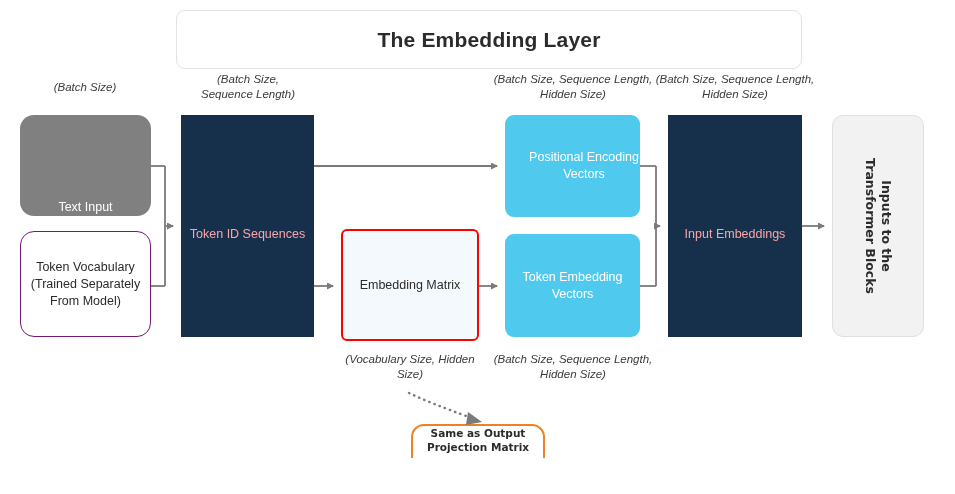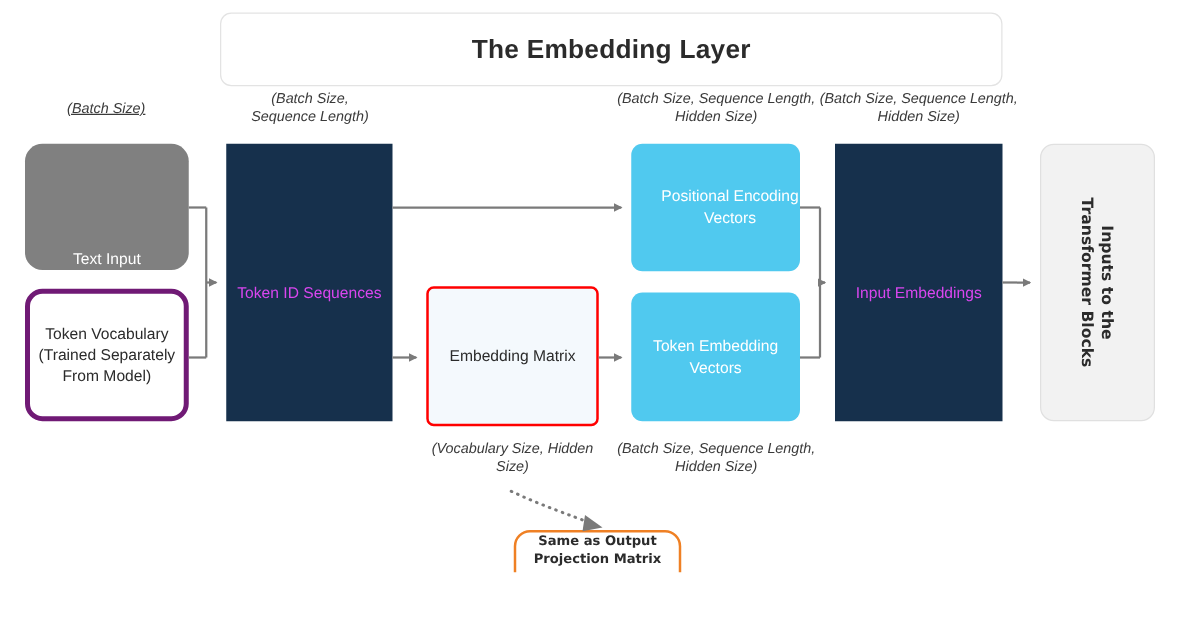--- a/index.html
+++ b/index.html
@@ -64,29 +64,29 @@
   }
 
   .node-text-input {
     background: #808080;
     border-radius: 14px;
   }
   .node-text-input .node-label { color: #ffffff; }
 
   .node-vocab {
     background: #ffffff;
-    border: 4px solid #701a75;
+    border: 1px solid #701a75;
     border-radius: 14px;
   }
   .node-vocab .node-label { color: #2b2b2b; }
 
   .node-navy {
     background: #16304c;
   }
-  .node-navy .node-label { color: #d946ef; margin-top: 16px; }
+  .node-navy .node-label { color: #fca5a5; margin-top: 16px; }
 
   .node-cyan {
     background: #50c9ef;
     border-radius: 9px;
   }
   .node-cyan .node-label { color: #ffffff; }
 
   .node-embmatrix {
     background: #f4f9fd;
     border: 2px solid #ff0000;
@@ -146,21 +146,21 @@
 </style>
 </head>
 <body>
 
 <div id="canvas">
 
   <div class="title-box">
     <span class="title-text">The Embedding Layer</span>
   </div>
 
-  <div class="dim" style="left:20px; top:80px; width:130px;text-decoration:underline;">(Batch Size)</div>
+  <div class="dim" style="left:20px; top:80px; width:130px;">(Batch Size)</div>
 
   <div class="dim" style="left:182px; top:72px; width:132px; white-space:pre-line;">(Batch Size,
 Sequence Length)</div>
 
   <div class="dim" style="left:487px; top:72px; width:172px; white-space:pre-line;">(Batch Size, Sequence Length,
 Hidden Size)</div>
 
   <div class="dim" style="left:649px; top:72px; width:172px; white-space:pre-line;">(Batch Size, Sequence Length,
 Hidden Size)</div>
 

